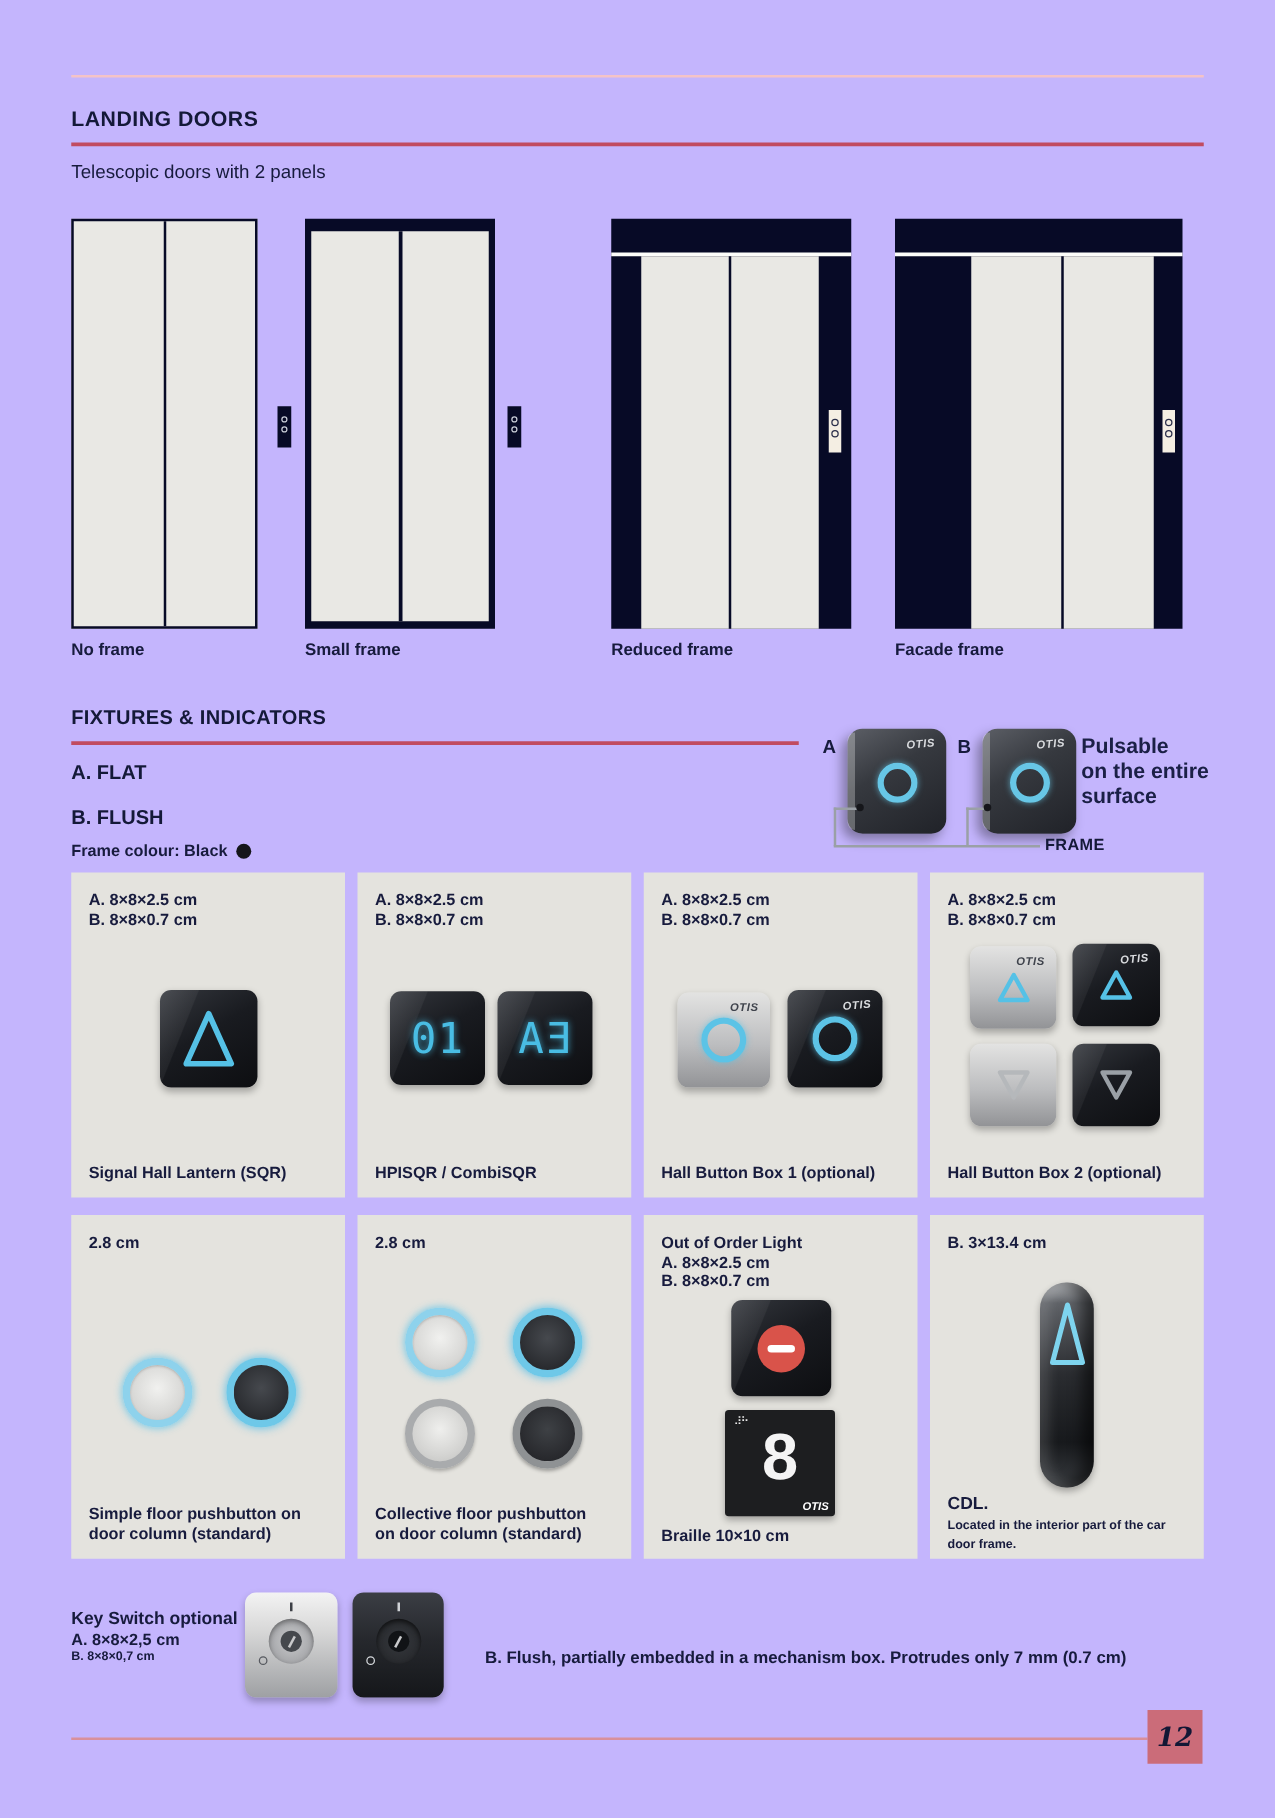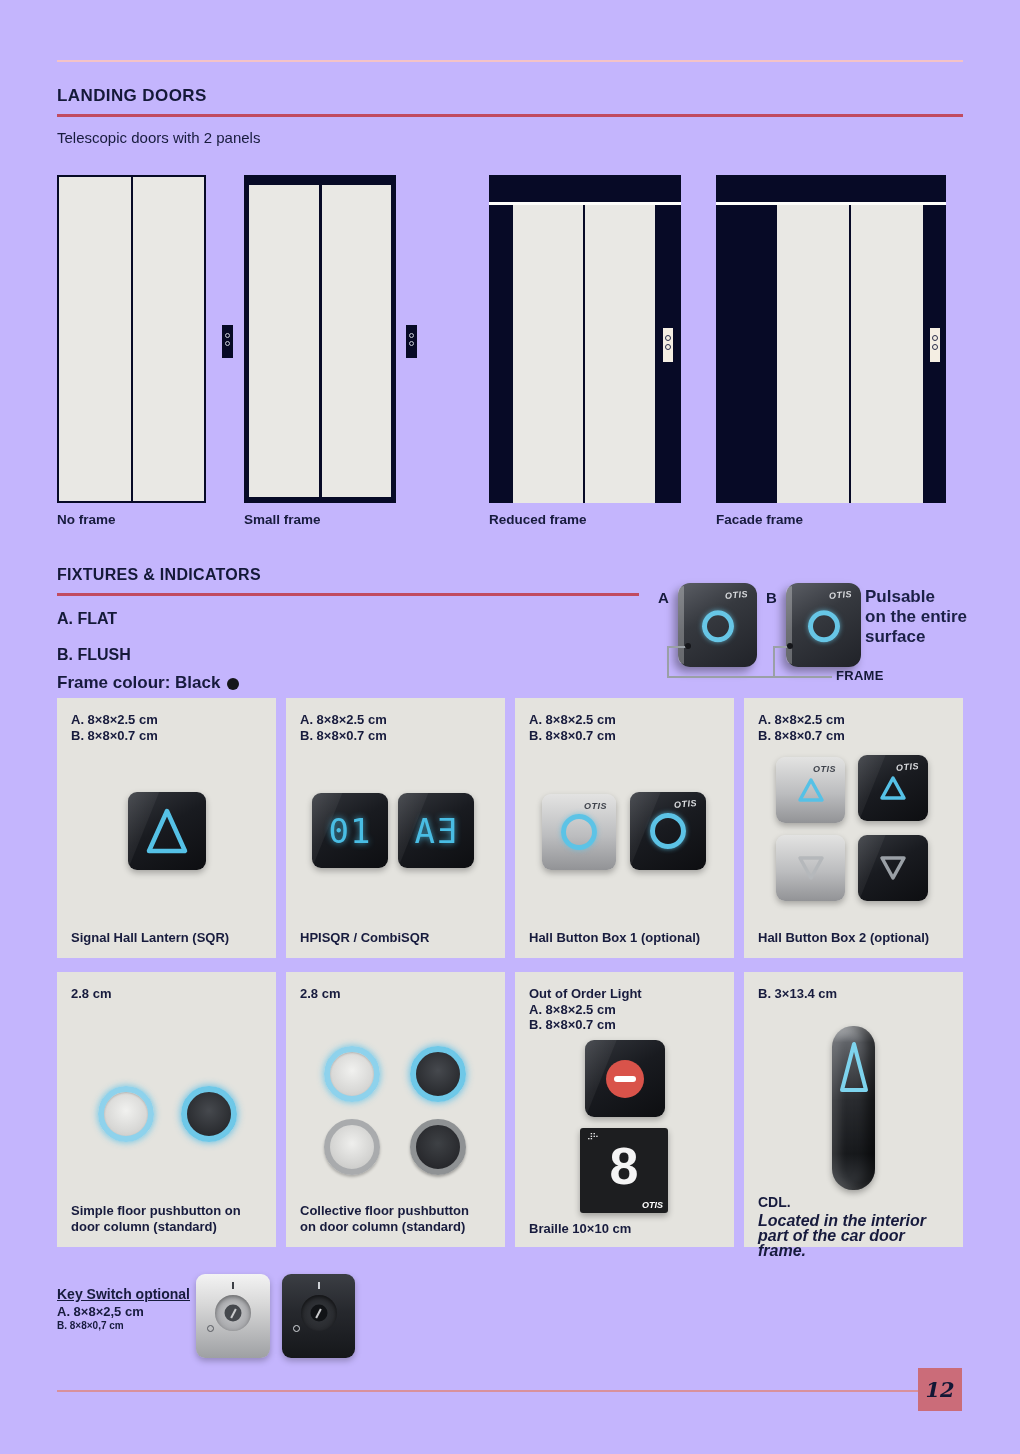--- a/index.html
+++ b/index.html
@@ -31,21 +31,21 @@
   .cb-ring   { width:5px; height:5px; border:1px solid #c9cdd8; border-radius:50%; margin:3px auto 0; }
   .cb-ring:first-child { margin-top:8px; }
   .plate     { position:absolute; width:10px; height:34px; background:#f4eee3; top:153px; }
   .pl-ring   { width:6px; height:6px; border:1.5px solid #2a2e4a; border-radius:50%; margin:3px auto 0; }
   .pl-ring:first-child { margin-top:7px; }
 
   
   .title2    { left:57px; top:566px; font-size:16px; font-weight:800; letter-spacing:.3px; color:#141938; }
   .rule2     { left:57px; top:593px; width:582px; height:3px; background:#c14b60; }
   .flatline  { left:57px; font-size:16px; font-weight:800; color:#141938; }
-  .fc-line   { left:57px; top:673px; font-size:17px; font-weight:600; }
+  .fc-line   { left:57px; top:673px; font-size:13px; font-weight:600; }
   .fc-dot    { display:inline-block; width:12px; height:12px; border-radius:50%; background:#15161a;
                vertical-align:-2px; margin-left:7px; }
 
   
   .ab-label  { font-size:15px; font-weight:600; color:#171b3d; }
   .ab-btn    { top:583px; width:79px; height:84px; border-radius:12px;
                background:linear-gradient(150deg,#5c5f66 0%,#36393f 40%,#202228 100%);
                box-shadow:-4px 5px 9px rgba(0,0,0,.35); }
   .ab-btn::before { content:""; position:absolute; left:0; top:3px; bottom:3px; width:6px;
                border-radius:12px 0 0 12px; background:rgba(255,255,255,.28); }
@@ -96,21 +96,21 @@
                box-shadow:0 3px 6px rgba(0,0,0,.3); }
   .br-dots   { position:absolute; top:4px; left:7px; font-size:9px; color:#e9e9e9; letter-spacing:-1px; }
   .br-num    { position:absolute; left:0; right:0; top:8px; text-align:center; font-size:52px; font-weight:700; color:#f4f4f4; }
   .br-otis   { position:absolute; right:5px; bottom:3px; font-size:9px; font-weight:800; font-style:italic; color:#fff; }
 
   .cdl       { position:absolute; left:88px; top:54px; width:43px; height:164px; border-radius:21px;
                background:linear-gradient(180deg,#b9bcc0 0%,#5f6267 10%,#2a2c30 45%,#17191c 78%,#3a3d41 100%);
                box-shadow:inset 7px 0 9px rgba(255,255,255,.14), inset -9px 0 11px rgba(0,0,0,.55), 0 3px 6px rgba(0,0,0,.3); }
   .cdl svg   { position:absolute; left:50%; transform:translateX(-50%); top:14px; }
   .cdl-cap   { position:absolute; left:14px; top:222px; font-size:14px; font-weight:700; color:#171b3d; }
-  .cdl-note  { position:absolute; left:14px; right:20px; top:241px; font-size:16px; font-style:italic;
+  .cdl-note  { position:absolute; left:14px; right:20px; top:241px; font-size:10px; 
                font-weight:700; line-height:15px; color:#171b3d; }
 
   
   .ks-text   { left:57px; font-weight:700; color:#171b3d; }
   .ks        { position:absolute; top:1274px; width:74px; height:84px; border-radius:9px; box-shadow:0 3px 6px rgba(0,0,0,.25); }
   .ks-silver { background:linear-gradient(180deg,#f3f3f3 0%,#d9d9d9 35%,#9ea0a3 100%); }
   .ks-black  { background:linear-gradient(180deg,#3b3e44 0%,#26282d 45%,#15171a 100%); }
   .ks-tick   { position:absolute; top:8px; left:50%; transform:translateX(-50%); width:2px; height:7px; }
   .ks-lock   { position:absolute; top:21px; left:50%; transform:translateX(-50%); width:36px; height:36px;
                border-radius:50%; }
@@ -340,21 +340,21 @@
     </div>
     <div class="cdl">
       <svg width="30" height="54" viewBox="0 0 30 54">
         <path d="M15 4 L27 50 L3 50 Z" fill="none" stroke="#7ed4ee" stroke-width="4" stroke-linejoin="round"></path>
       </svg>
     </div>
     <div class="cdl-cap">CDL.</div>
     <div class="cdl-note">Located in the interior part of the car door frame.</div>
   </div>
 
-  <div class="abs ks-text" style="top:1286px;font-size:14px;text-decoration:underline;">Key Switch optional</div>
+  <div class="abs ks-text" style="top:1286px;font-size:14px;">Key Switch optional</div>
   <div class="abs ks-text" style="top:1304px;font-size:13px;">A. 8×8×2,5 cm</div>
   <div class="abs ks-text" style="top:1320px;font-size:10px;">B. 8×8×0,7 cm</div>
 
   <div class="ks ks-silver" style="left:196px;">
     <div class="ks-tick"></div>
     <div class="ks-lock">
       <div class="ks-core">
           <div class="ks-slot"></div>
         </div>
     </div>
@@ -363,19 +363,20 @@
   <div class="ks ks-black" style="left:282px;width:73px;">
     <div class="ks-tick"></div>
     <div class="ks-lock">
       <div class="ks-core">
           <div class="ks-slot"></div>
         </div>
     </div>
     <div class="ks-dot"></div>
   </div>
 
+  <div class="abs mount-note" style="top:1318px;">B. Flush, partially embedded in a mechanism box. Protrudes only 7 mm (0.7 cm)</div>
 
   <div class="abs footline"></div>
   <div class="abs pagebox">
     <span class="pagenum">12</span>
   </div>
 
 </div>
 
 </body></html>

